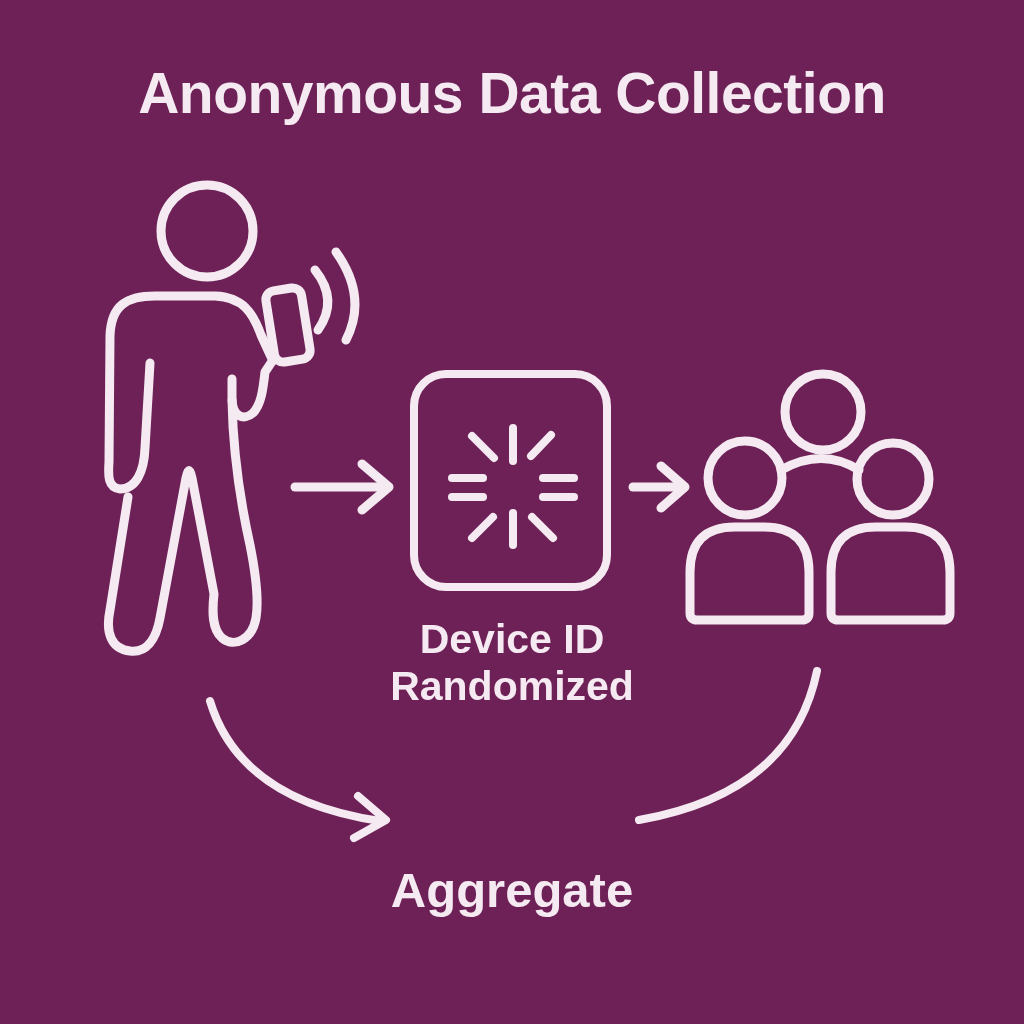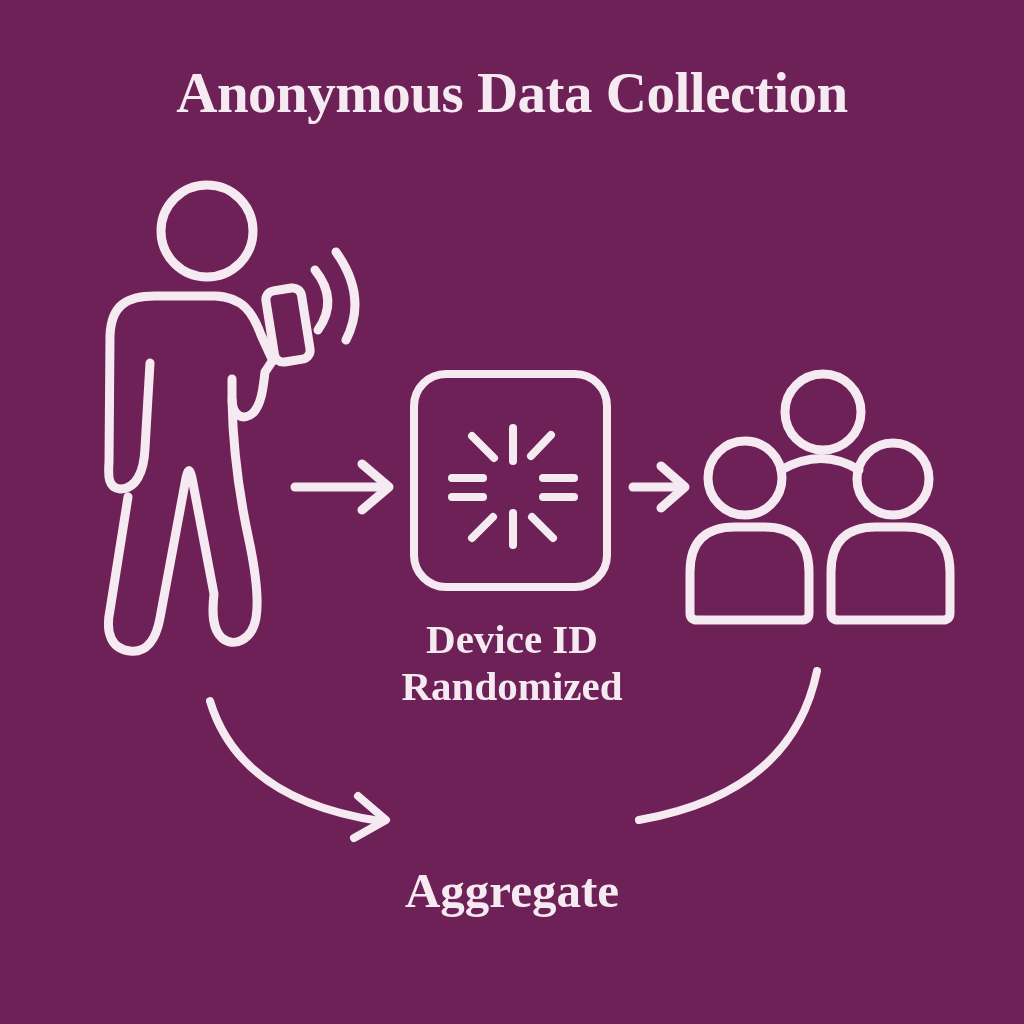--- a/index.html
+++ b/index.html
@@ -10,21 +10,20 @@
   body{
     width:1024px;height:1024px;
     background:var(--background);
     font-family:"Liberation Sans", sans-serif;
     overflow:hidden;
   }
   .canvas{
     position:relative;
     width:1024px;height:780px;
     background:var(--background);
-    font-family:Liberation Serif, serif;
   }
   .title{
     position:absolute;
     top:60px;left:0;width:1024px;
     margin:0;
     text-align:center;
     font-size:57px;
     font-weight:700;
     letter-spacing:-0.5px;
     color:var(--ink);

